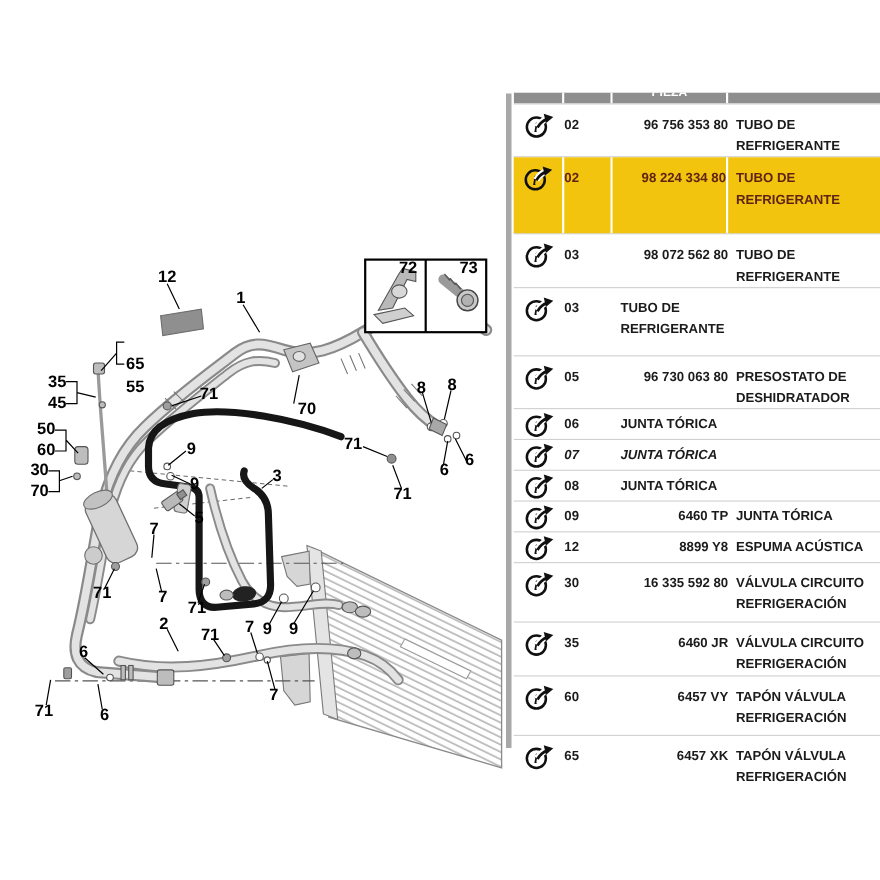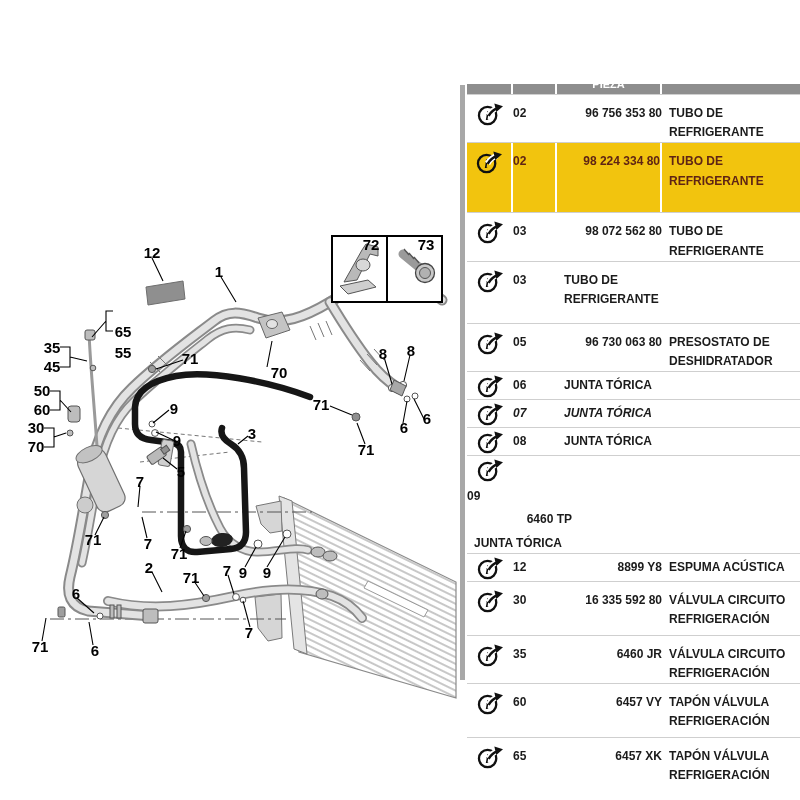--- a/index.html
+++ b/index.html
@@ -22,21 +22,21 @@
   .part-row{display:flex;box-sizing:border-box;border-top:1px solid #cfcfcf;background:#fff;}
   .part-row:first-of-type{border-top:none;}
   .cell{box-sizing:border-box;font-size:12px;font-weight:bold;color:#1b1b1b;line-height:1.6;}
   .c-icon{width:46px;display:flex;justify-content:center;align-items:flex-start;padding-top:7px;}
   .c-num{width:44px;text-align:left;padding-top:9px;}
   .c-ref{width:105px;padding:9px 0 0 9px;text-align:right;}
   .c-desc{width:138px;padding:9px 2px 0 7px;}
   .compact .c-num,.compact .c-ref,.compact .c-desc{padding-top:4px;}
   .compact .c-icon{padding-top:2px;}
   .h48{min-height:48px;} .h70{min-height:70px;} .h43{min-height:43px;} .h62{min-height:62px;}
-  .h26{min-height:26px;} .h25{min-height:25px;font-style:italic;} .h27{min-height:27px;flex-direction:column;}
+  .h26{min-height:26px;} .h25{min-height:25px;font-style:italic;} .h27{min-height:27px;}
   .h54{min-height:54px;} .h37{min-height:37px;} .h44{min-height:44px;}
   .hl{background:#fff;}
   .hl .cell{background:#f2c40e;border-right:2px solid #fff;color:#5f2414;}
   .hl .c-desc{border-right:none;}
   .info-ic{width:27px;height:25px;cursor:pointer;}
 </style>
 </head>
 <body>
 
 <div class="diagram">

